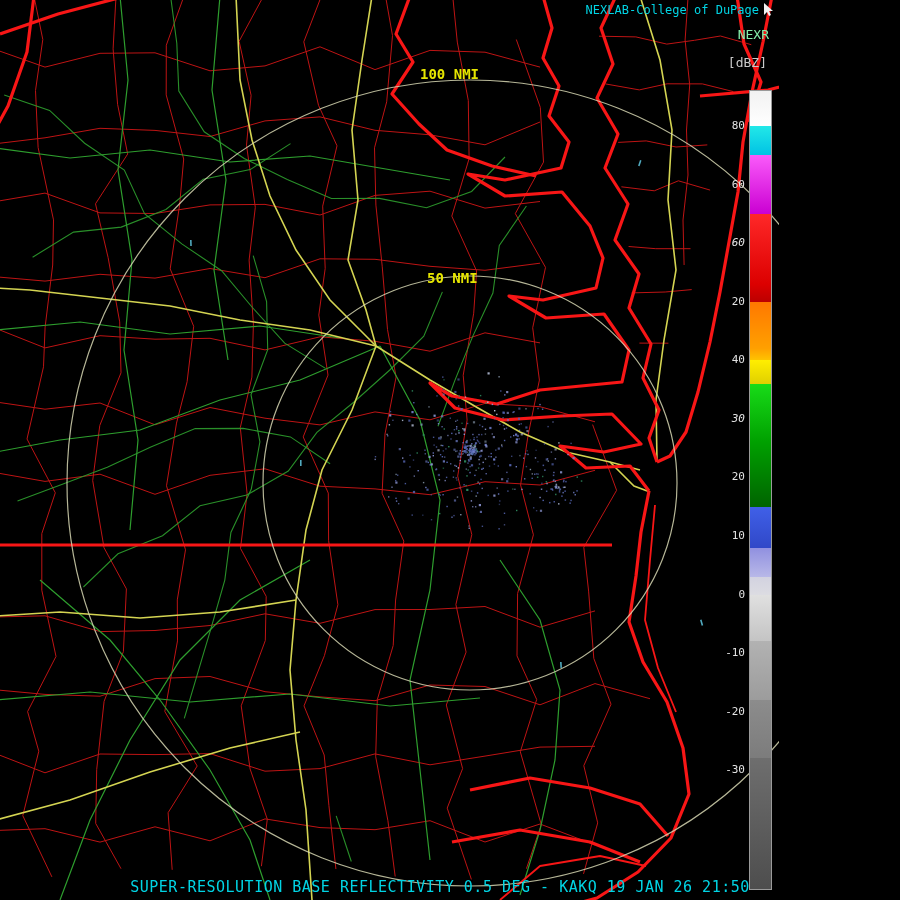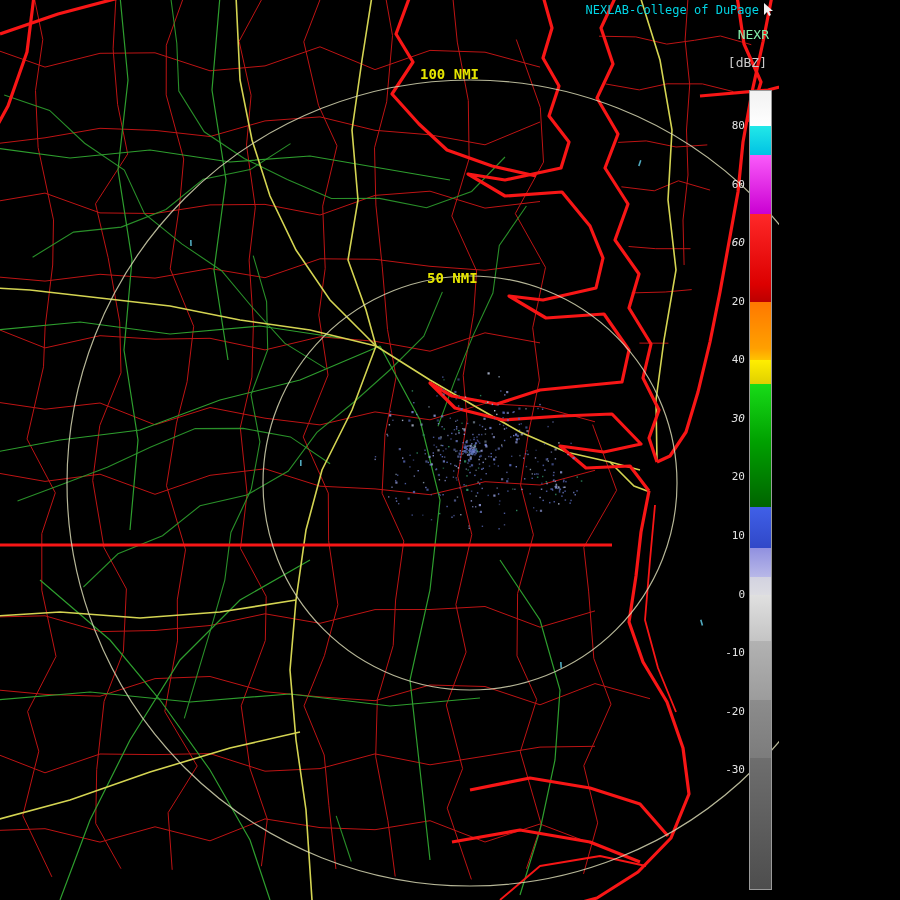--- a/index.html
+++ b/index.html
@@ -614,14 +614,15 @@
       <div class="cbar-tick" style="top: 63.1%;">0</div>
       <div class="cbar-tick" style="top: 70.43%;">-10</div>
       <div class="cbar-tick" style="top: 77.77%;">-20</div>
       <div class="cbar-tick" style="top: 85.11%;">-30</div>
     </div>
 
   <div id="ring-label-100" class="ring-label">100 NMI</div>
 
   <div id="ring-label-50" class="ring-label">50 NMI</div>
 
+  <div id="caption" class="txt">SUPER-RESOLUTION BASE REFLECTIVITY 0.5 DEG - KAKQ 19 JAN 26 21:50</div>
 
 </div>
 
 </body></html>

